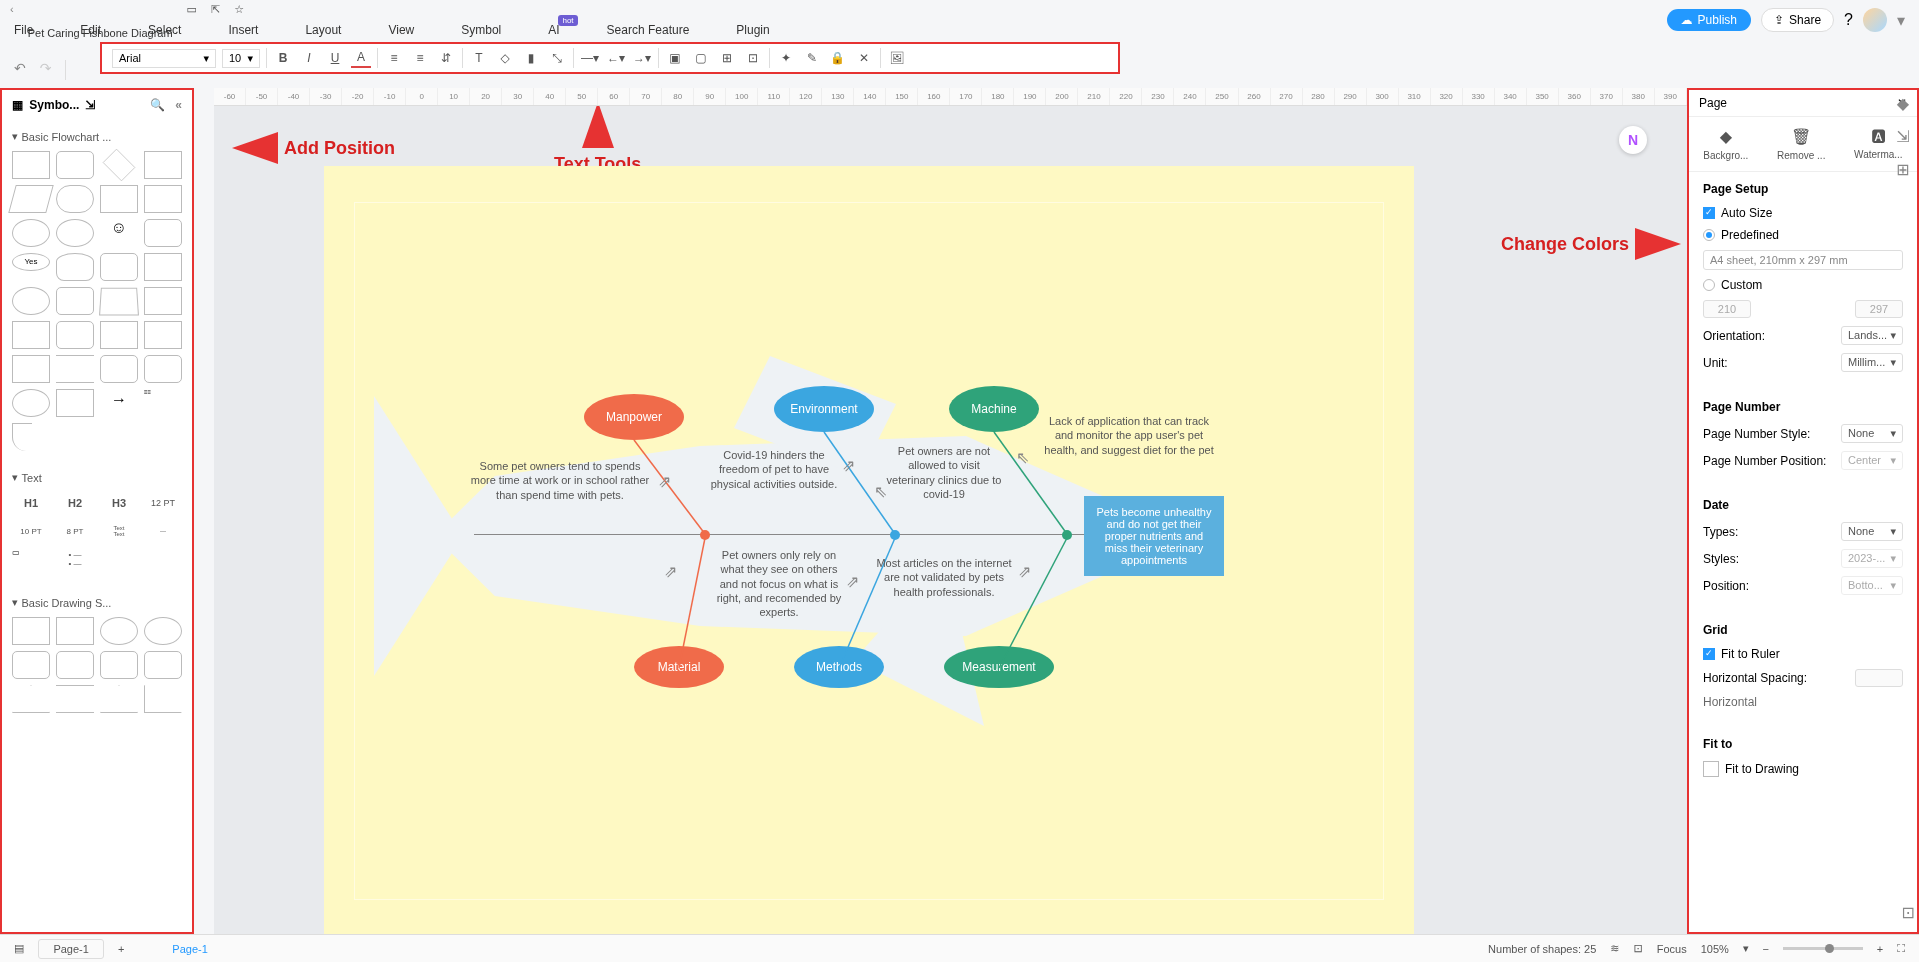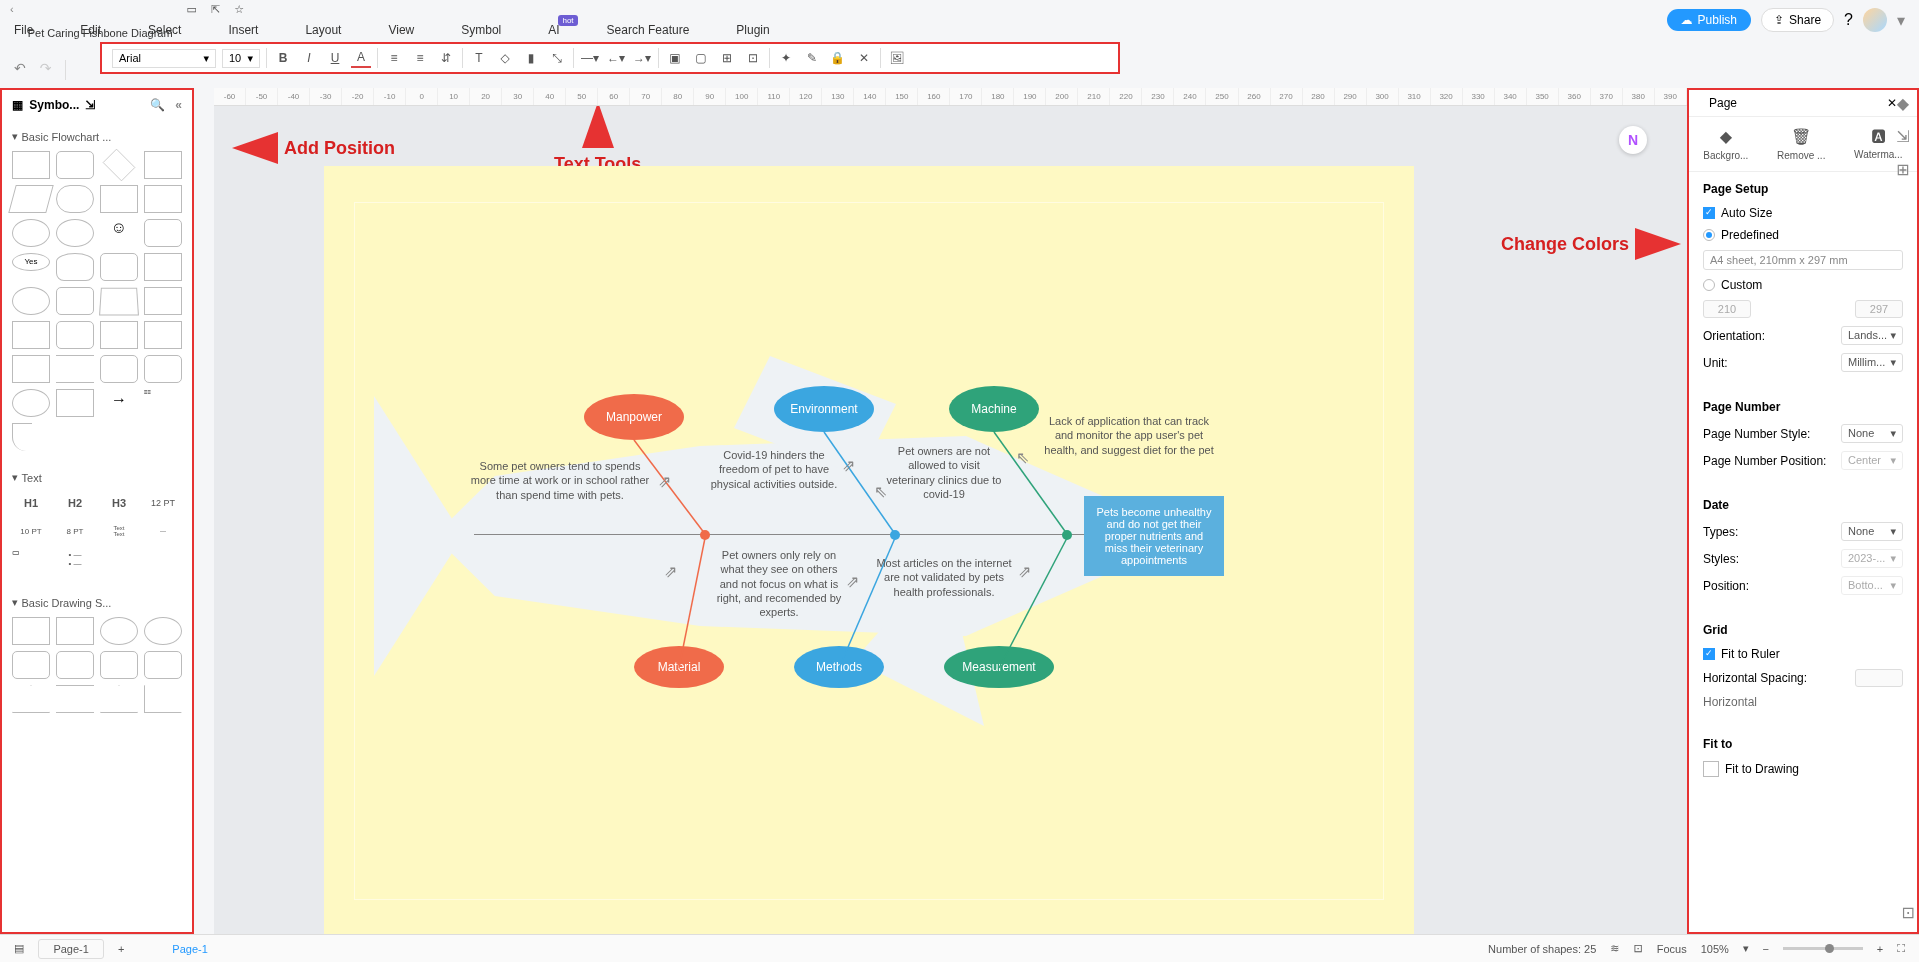--- a/index.html
+++ b/index.html
@@ -54,21 +54,21 @@
 .d-green { background:#2fa37a; }
 .txt { position:absolute; font-size:11px; color:#555; text-align:center; line-height:1.3; }
 .result-box { position:absolute; background:#5bb0de; color:#fff; font-size:11px; text-align:center; padding:10px; width:140px; }
 .arrow-icon { position:absolute; color:#888; font-size:16px; }
 .annotation { position:absolute; color:#d62020; font-weight:bold; font-size:18px; display:flex; align-items:center; gap:6px; }
 .ann-arrow-left { width:0;height:0;border-top:16px solid transparent;border-bottom:16px solid transparent;border-right:46px solid #e63232; }
 .ann-arrow-right { width:0;height:0;border-top:16px solid transparent;border-bottom:16px solid transparent;border-left:46px solid #e63232; }
 .ann-arrow-up { width:0;height:0;border-left:16px solid transparent;border-right:16px solid transparent;border-bottom:46px solid #e63232; }
 .ai-badge { position:absolute; right:40px; top:20px; width:28px; height:28px; border-radius:50%; background:#fff; display:flex; align-items:center; justify-content:center; color:#b050ff; font-size:14px; font-weight:bold; box-shadow:0 1px 4px rgba(0,0,0,0.2); }
 .right-panel { width:232px; border:2px solid #e63232; background:#fff; overflow-y:auto; font-size:12px; }
-.rp-head { display:flex; justify-content:space-between; padding:6px 20px; border-bottom:1px solid #eee; }
+.rp-head { display:flex; justify-content:space-between; padding:6px 10px; border-bottom:1px solid #eee; }
 .rp-tabs { display:flex; justify-content:space-around; padding:10px 0; border-bottom:1px solid #eee; text-align:center; font-size:10px; color:#555; }
 .rp-tab { display:flex; flex-direction:column; align-items:center; gap:4px; }
 .rp-section { padding:10px 14px; }
 .rp-h { font-weight:bold; margin-bottom:10px; }
 .rp-row { display:flex; align-items:center; gap:6px; margin:8px 0; }
 .rp-input { border:1px solid #ddd; padding:3px 6px; width:100%; font-size:11px; color:#888; border-radius:3px; }
 .rp-sel { border:1px solid #ddd; padding:2px 6px; font-size:11px; color:#555; border-radius:3px; display:flex; justify-content:space-between; width:62px; }
 .rp-num { border:1px solid #ddd; width:48px; padding:2px 4px; font-size:11px; color:#aaa; text-align:center; border-radius:3px; }
 .side-tools { position:absolute; right:4px; top:94px; width:24px; display:flex; flex-direction:column; gap:14px; align-items:center; color:#888; }
 .status-bar { position:absolute; bottom:0; left:0; right:0; height:28px; background:#fafafa; border-top:1px solid #ddd; display:flex; align-items:center; padding:0 14px; font-size:11px; color:#555; }

